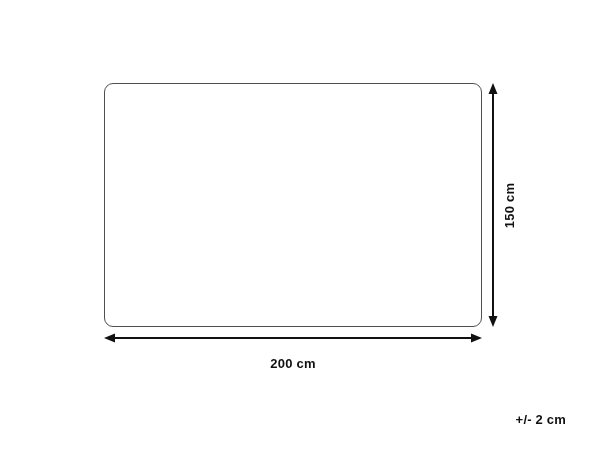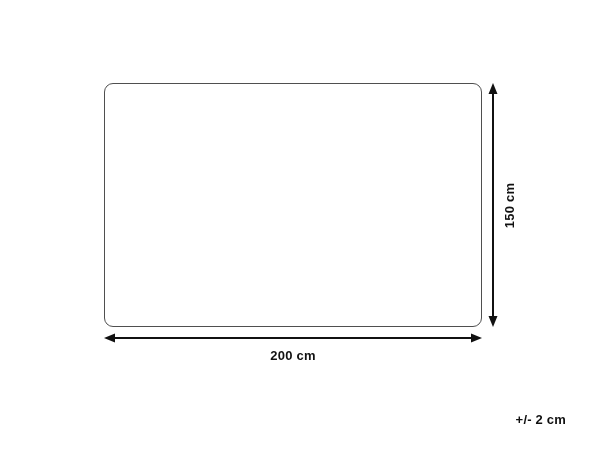--- a/index.html
+++ b/index.html
@@ -49,21 +49,21 @@
   }
   .dim-label {
     color: #111111;
     font-size: 13px;
     font-weight: bold;
     letter-spacing: 0.2px;
   }
   .width-label {
     position: absolute;
     left: 104px;
-    top: 348px;
+    top: 356px;
     width: 378px;
     text-align: center;
   }
   .height-label-box {
     position: absolute;
     left: 498px;
     top: 83px;
     width: 24px;
     height: 244px;
     display: flex;

